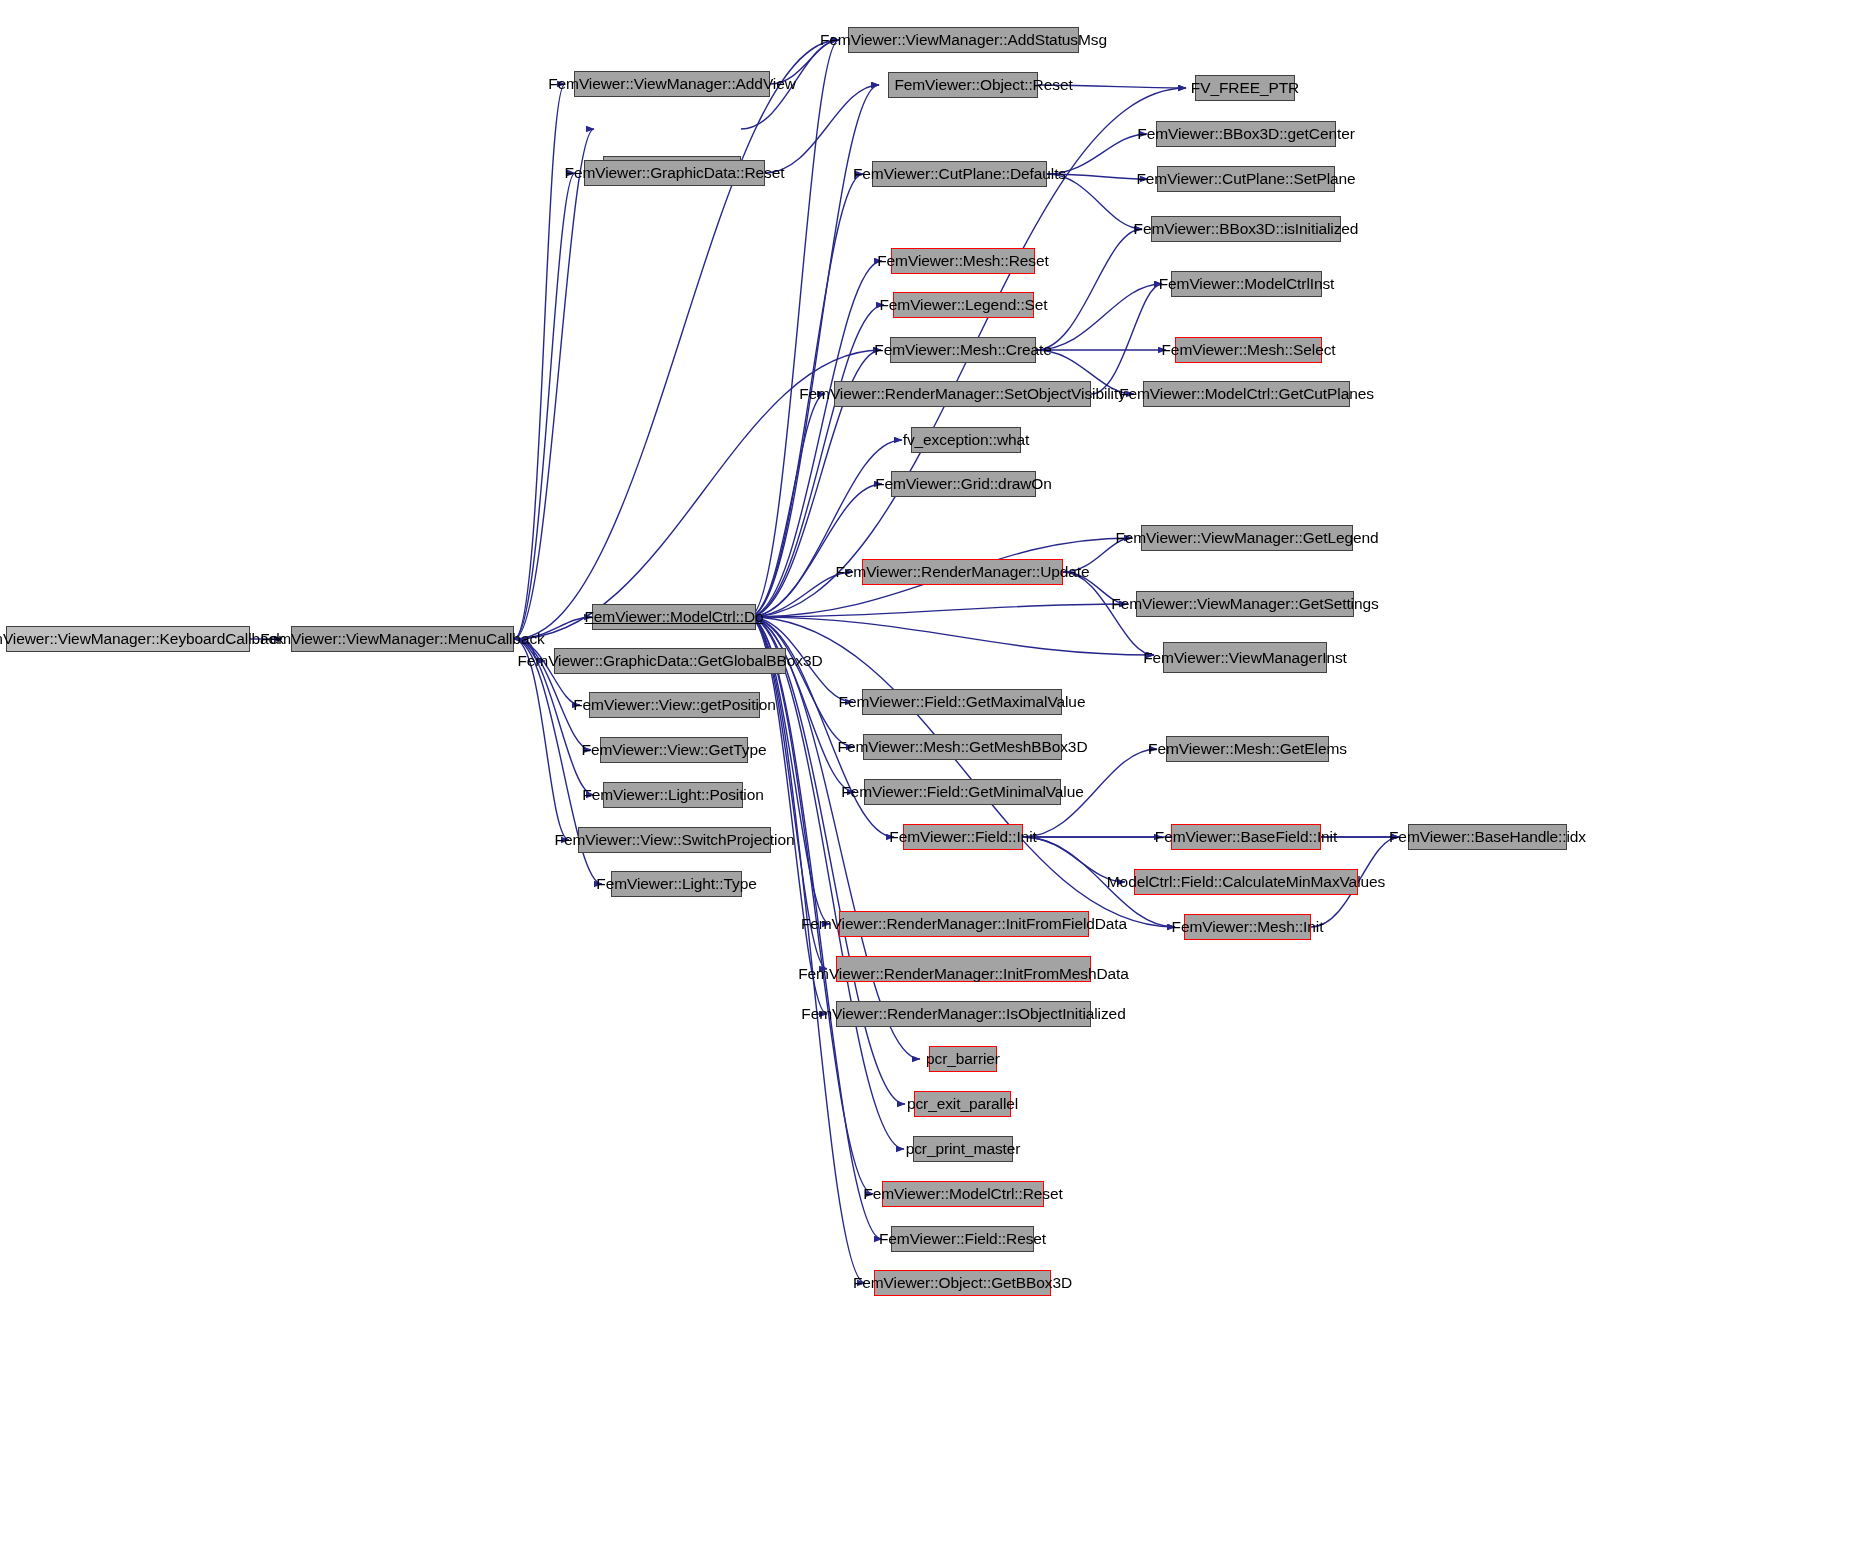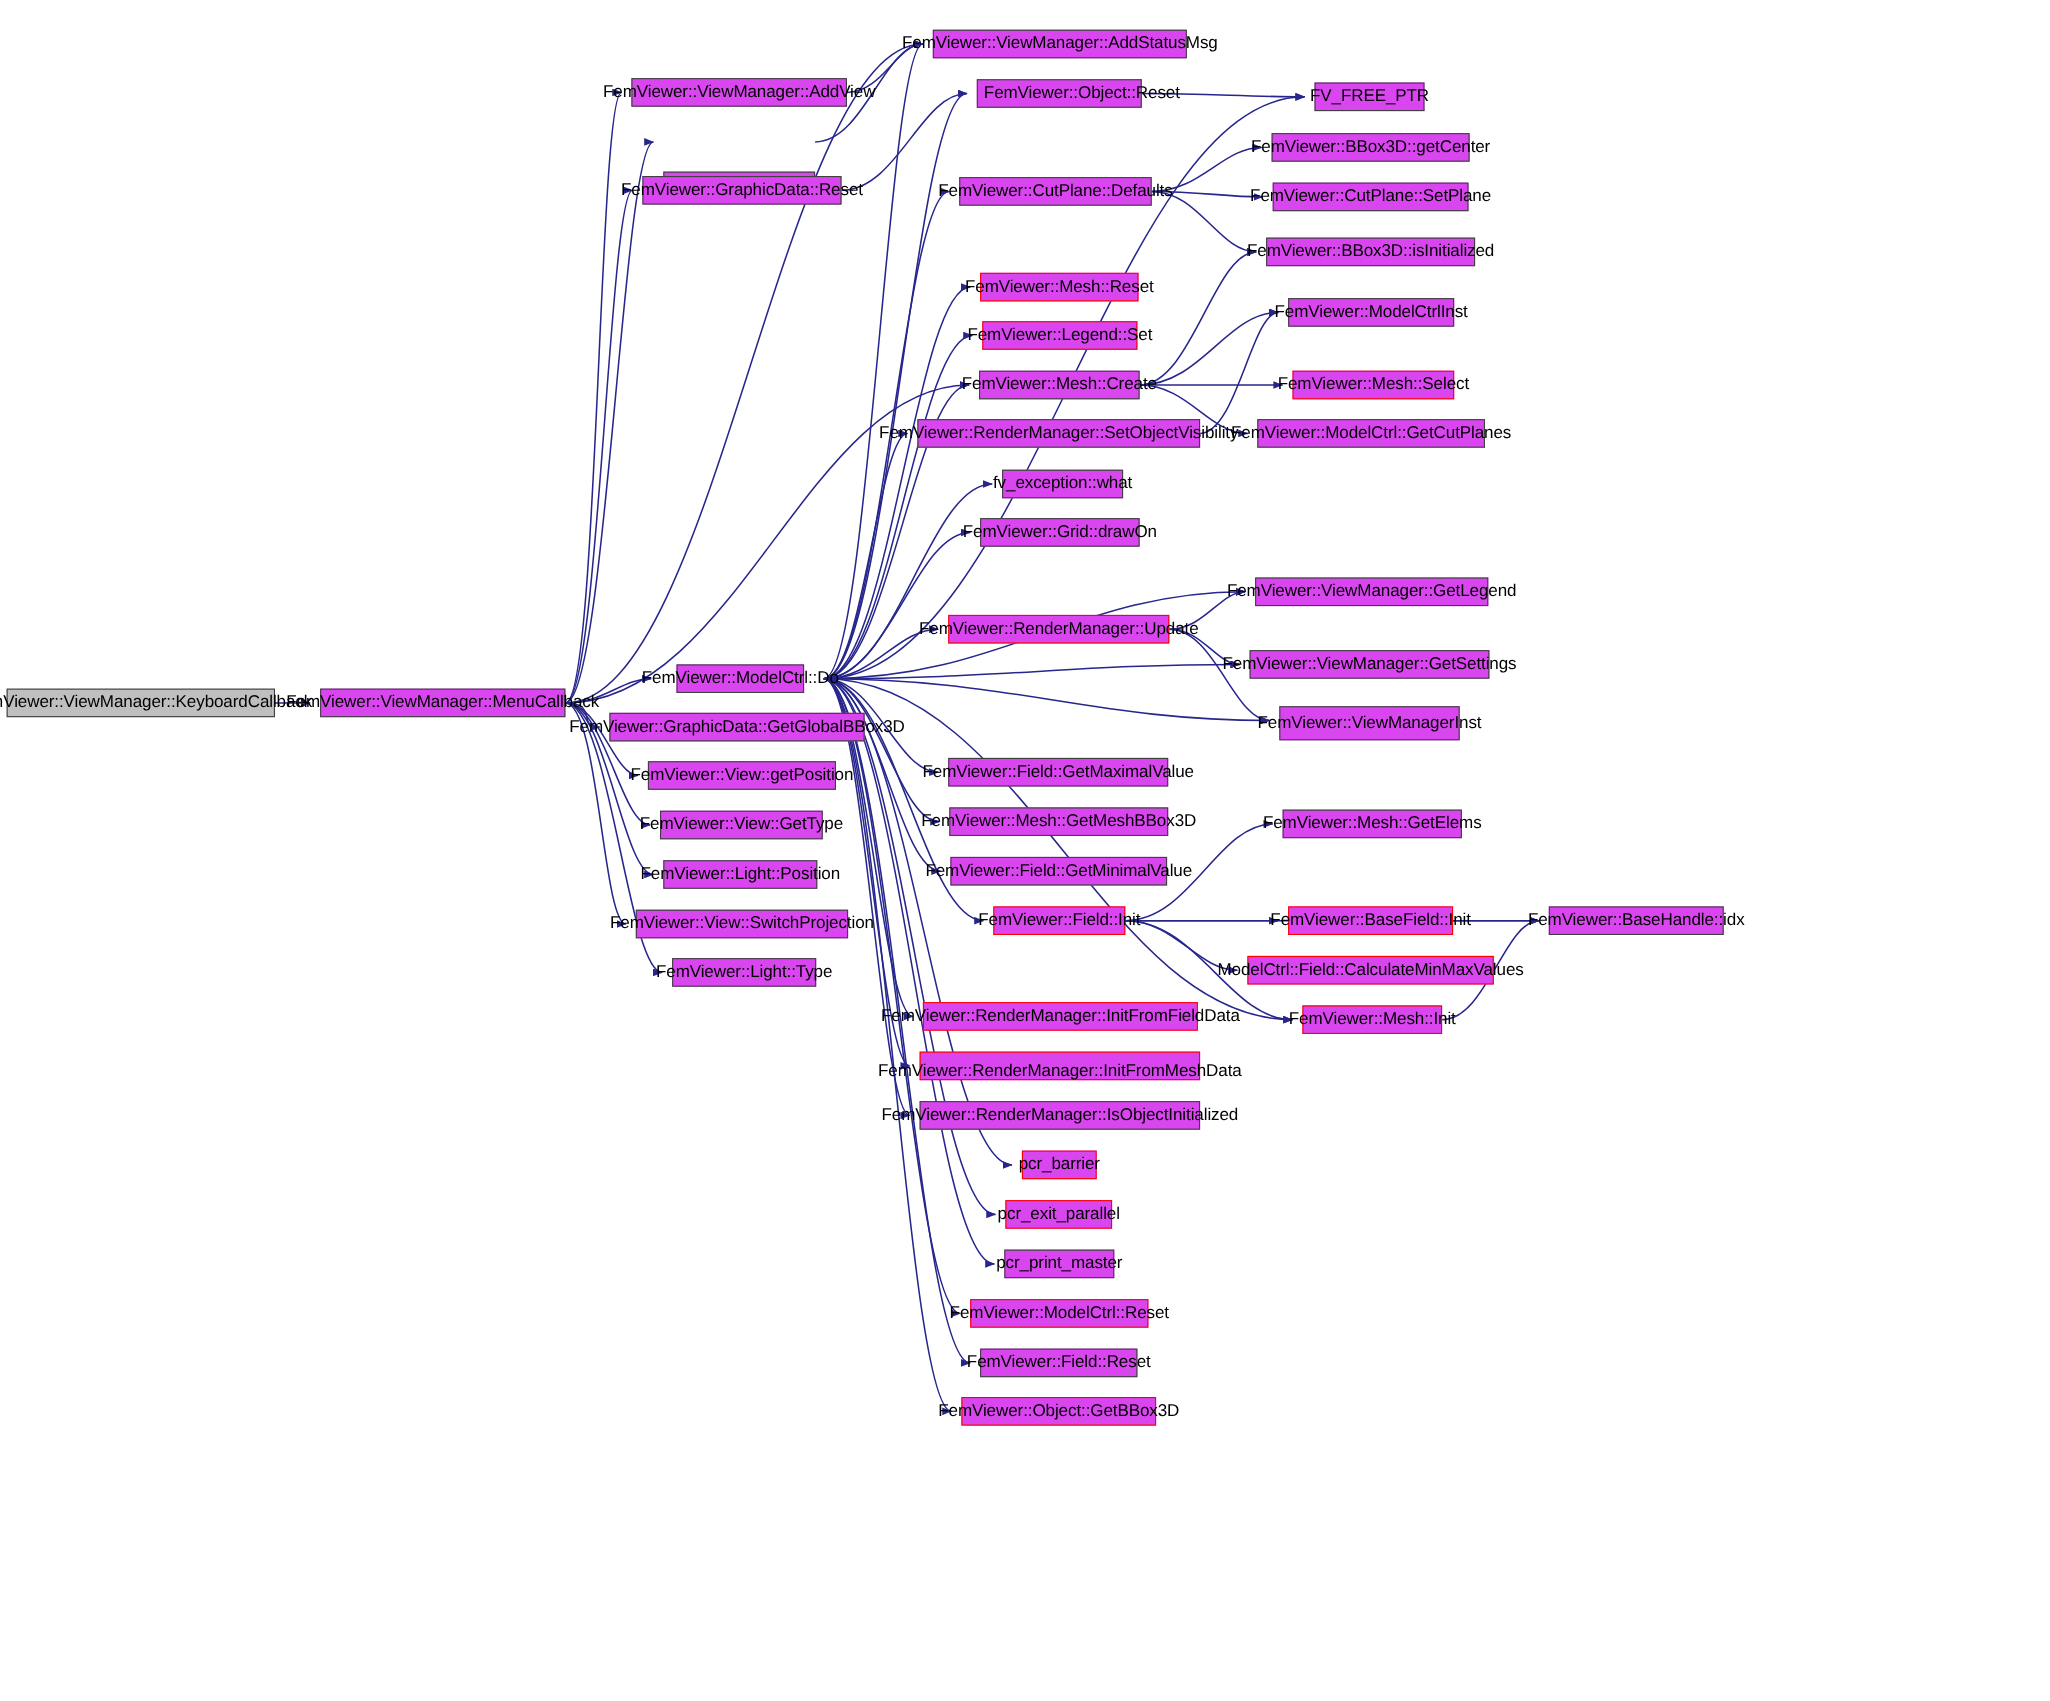--- a/index.html
+++ b/index.html
@@ -26,21 +26,21 @@
   .node {
     position: absolute;
     box-sizing: border-box;
     display: flex;
     align-items: center;
     justify-content: center;
     white-space: nowrap;
     font-size: 15.5px;
     line-height: 1;
     color: #000000;
-    background: #d946ef;
+    background: #a3a3a3;
     border: 1px solid #404040;
     letter-spacing: -0.1px;
   }
   .node.red {
     border-color: #ff0000;
   }
   .node.root {
     background: #bfbfbf;
     border-color: #404040;
   }
@@ -187,21 +187,21 @@
     </div>
     <div class="node" style="left: 1141px; top: 525px; width: 212px; height: 26px;">
       <span>FemViewer::ViewManager::GetLegend</span>
     </div>
     <div class="node red" style="left: 862px; top: 559px; width: 201px; height: 26px;">
       <span>FemViewer::RenderManager::Update</span>
     </div>
     <div class="node" style="left: 1136px; top: 591px; width: 218px; height: 26px;">
       <span>FemViewer::ViewManager::GetSettings</span>
     </div>
-    <div class="node" style="left: 615px; top: 604px; width: 116px; height: 26px;">
+    <div class="node" style="left: 592px; top: 604px; width: 164px; height: 26px; text-decoration: underline;">
       <span>FemViewer::ModelCtrl::Do</span>
     </div>
     <div class="node" style="left: 1163px; top: 642px; width: 164px; height: 31px;">
       <span>FemViewer::ViewManagerInst</span>
     </div>
     <div class="node" style="left: 554px; top: 648px; width: 232px; height: 26px;">
       <span>FemViewer::GraphicData::GetGlobalBBox3D</span>
     </div>
     <div class="node" style="left: 589px; top: 692px; width: 171px; height: 26px;">
       <span>FemViewer::View::getPosition</span>

